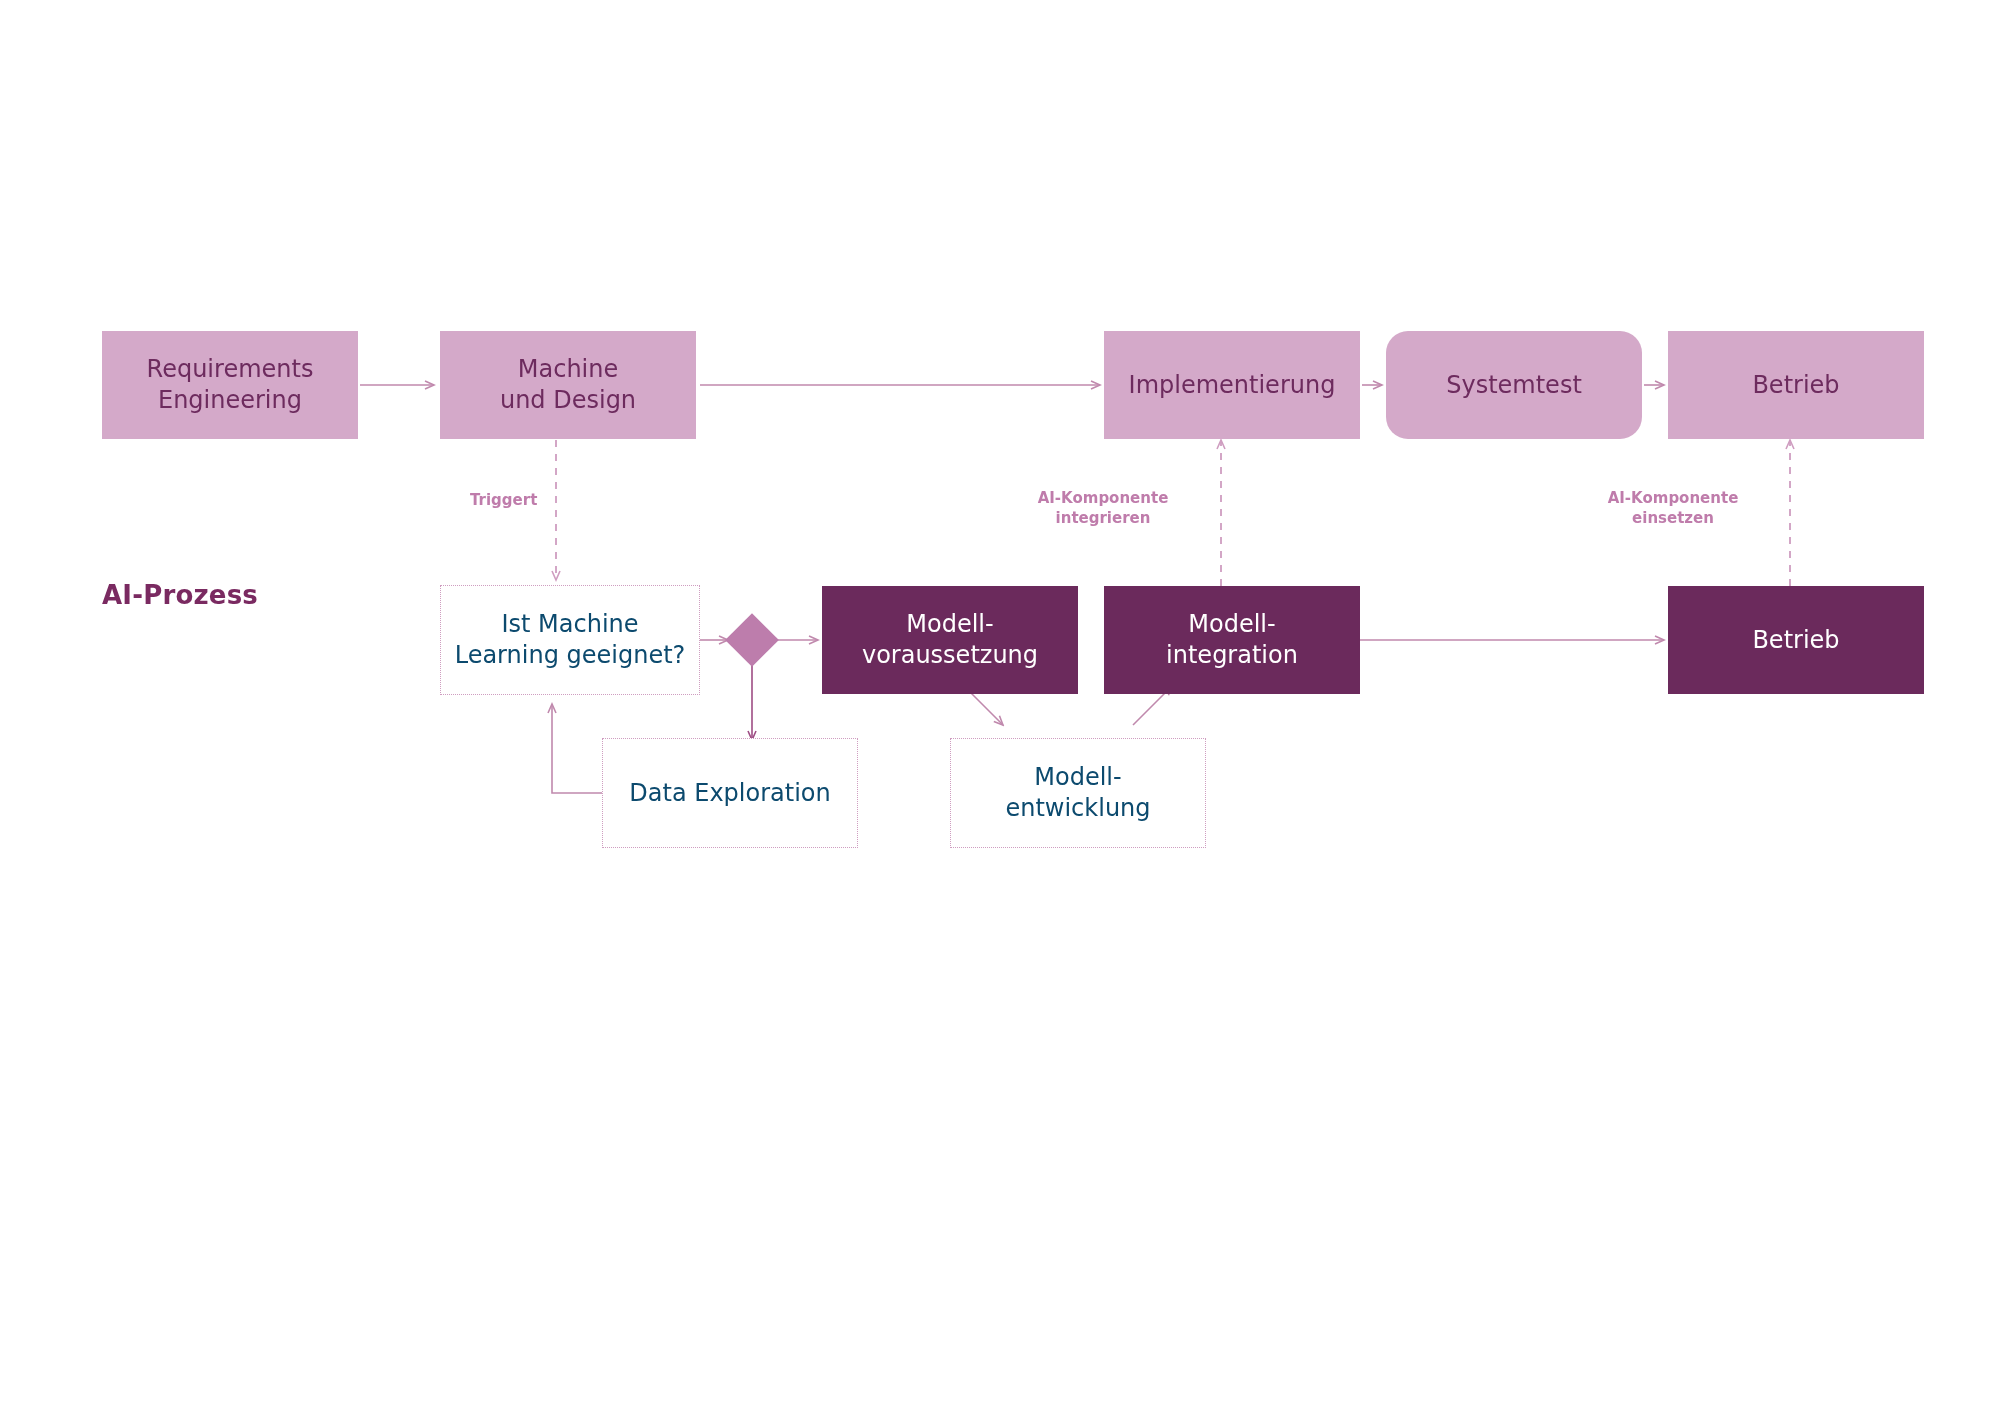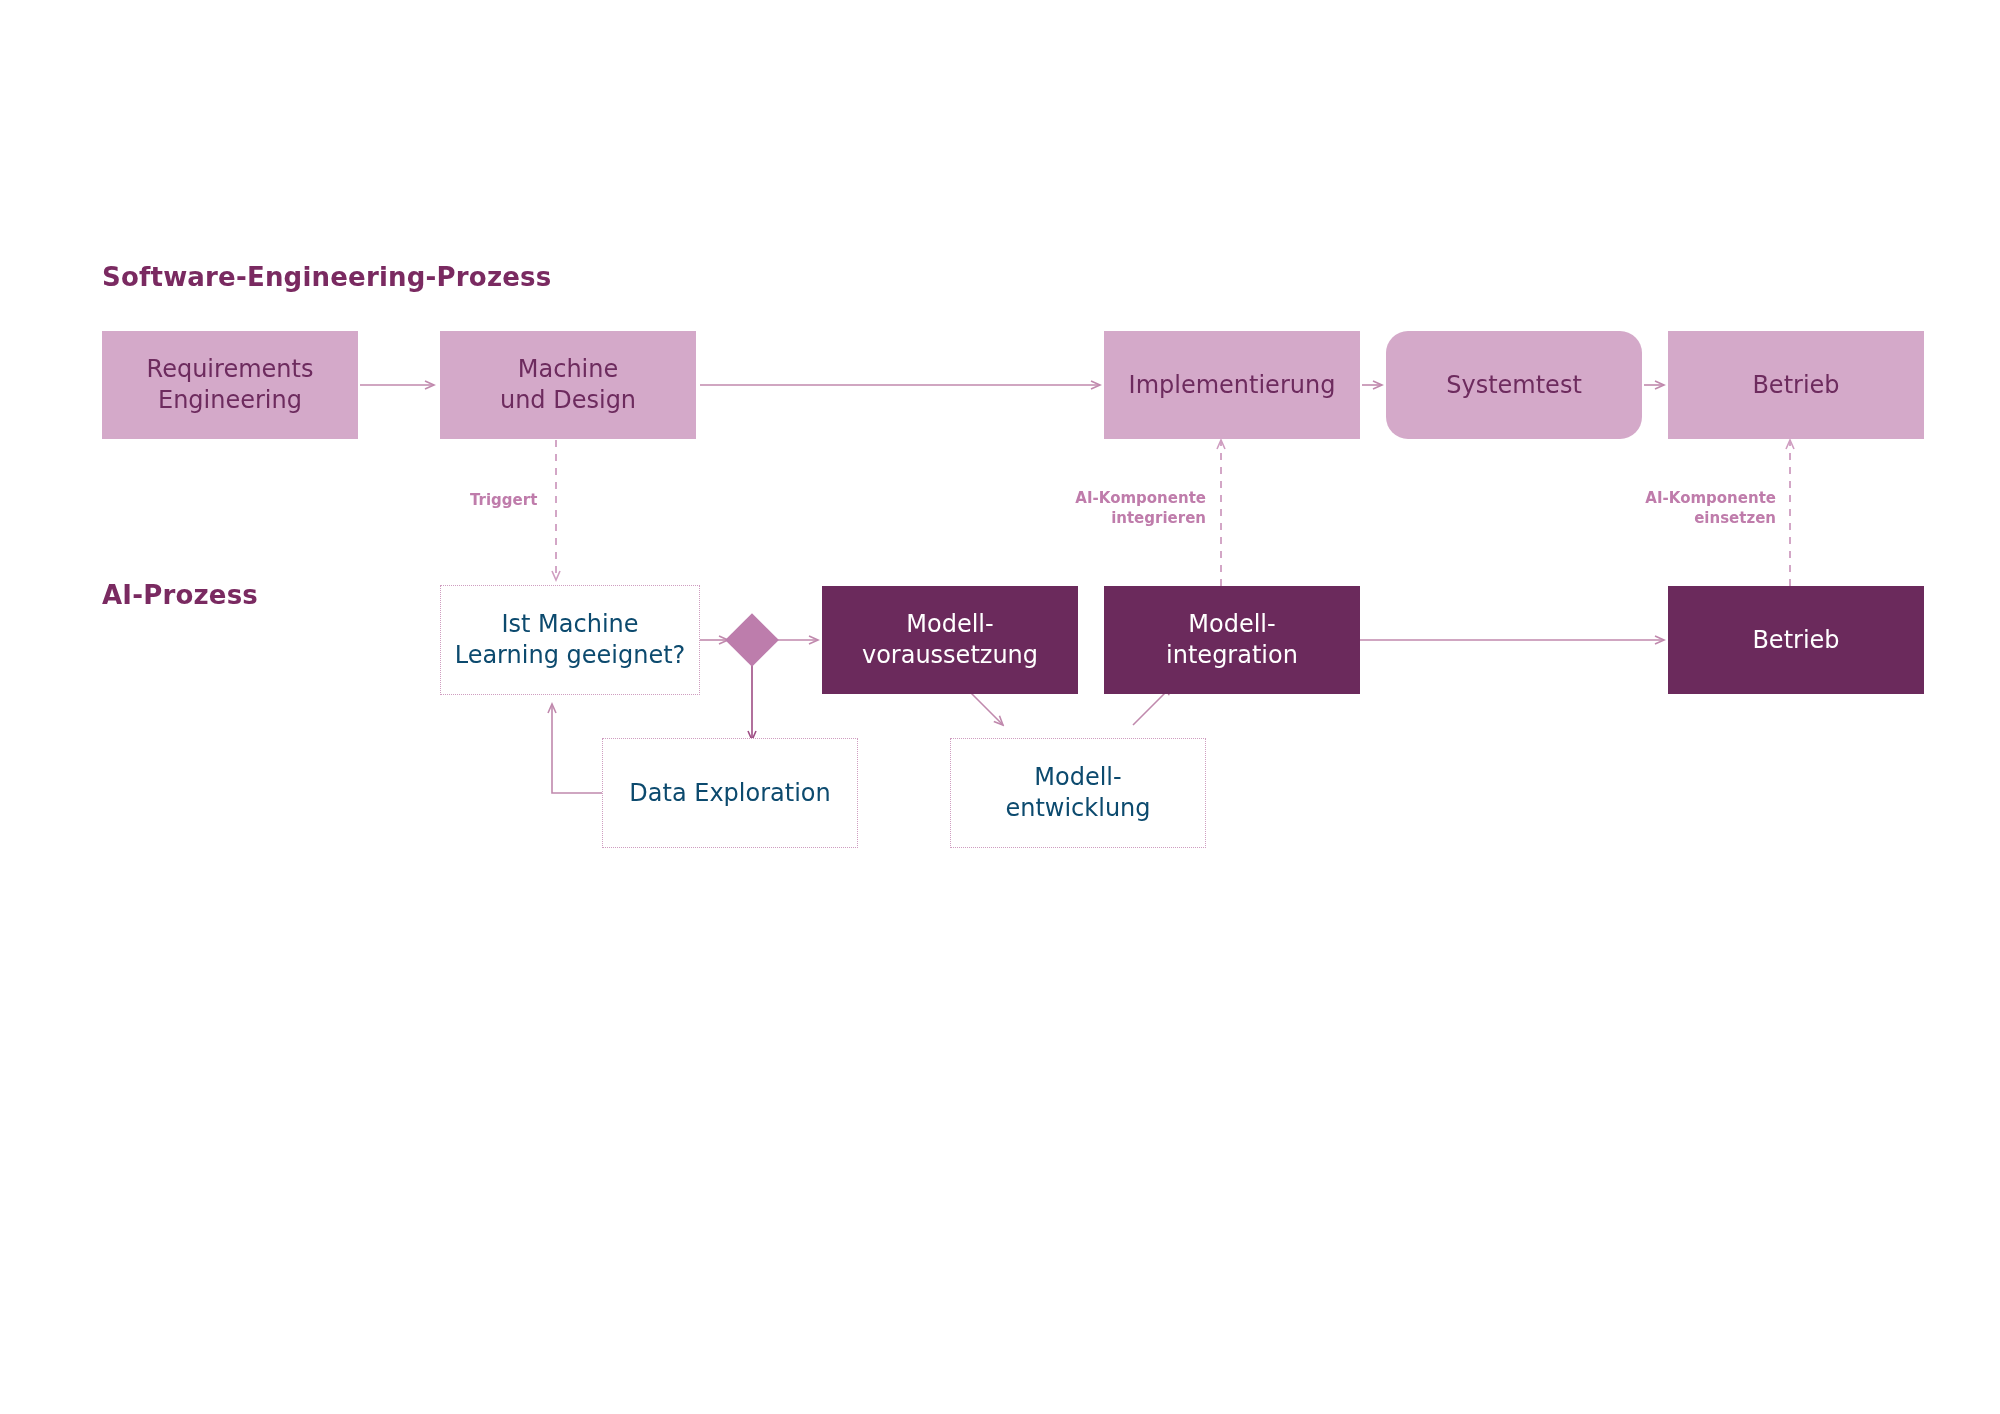--- a/index.html
+++ b/index.html
@@ -63,21 +63,21 @@
 
   
   .edge-label {
     position: absolute;
     font-size: 15px;
     font-weight: bold;
     color: #bf7cab;
     line-height: 1.35;
     white-space: pre-line;
   }
-  .edge-label.align-right { text-align: right; }
+  .edge-label.align-right { text-align: center; }
 
   
   #wires {
     position: absolute;
     left: 0; top: 0;
     width: 2000px;
     height: 1414px;
     pointer-events: none;
   }
 </style>
@@ -121,21 +121,20 @@
 
     <path d="M 636 793 L 552 793 L 552 704" fill="none" stroke="#c089ad" stroke-width="1.6" marker-end="url(#ah)"></path>
 
     <line x1="968" y1="690" x2="1003" y2="725" stroke="#c089ad" stroke-width="1.6" marker-end="url(#ah)"></line>
 
     <line x1="1133" y1="725" x2="1172" y2="686" stroke="#c089ad" stroke-width="1.6" marker-end="url(#ah)"></line>
 
     <line x1="1360" y1="640" x2="1664" y2="640" stroke="#c089ad" stroke-width="1.6" marker-end="url(#ah)"></line>
   </svg>
 
-  <div id="lane-title-se" class="lane-title">Software-Engineering-Prozess</div>
 
   <div id="lane-title-ai" class="lane-title">AI-Prozess</div>
 
   <div class="node solid-light" style="left:102px; top:331px; width:256px; height:108px;">Requirements
 Engineering</div>
 
   <div class="node solid-light" style="left:440px; top:331px; width:256px; height:108px;">Machine
 und Design</div>
 
   <div class="node solid-light" style="left:1104px; top:331px; width:256px; height:108px;">Implementierung</div>

